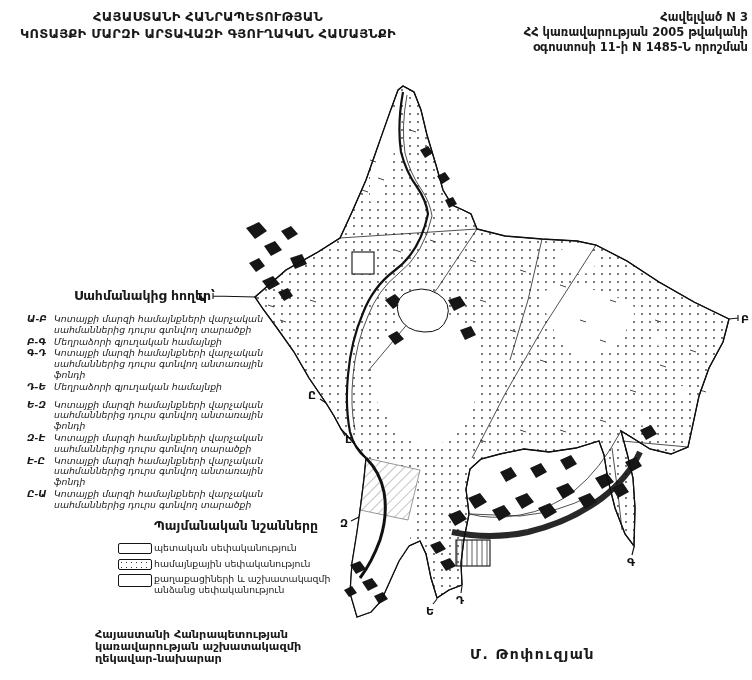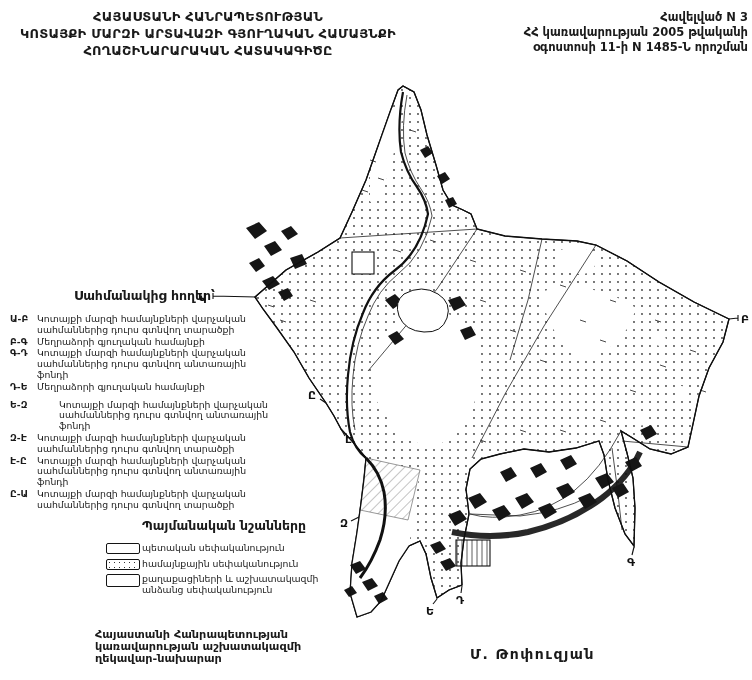--- a/index.html
+++ b/index.html
@@ -37,33 +37,34 @@
   }
   
   .adj-heading {
     position: absolute;
     left: 74px; top: 288px;
     font-weight: bold;
     font-size: 12.5px;
   }
   .adj-list {
     position: absolute;
-    left: 10px; top: 314px;
+    left: 27px; top: 314px;
     width: 272px;
     font-size: 9.3px;
     line-height: 10.8px;
+    font-style: italic;
   }
   .adj-entry { display: flex; margin-bottom: 1px; }
-  .adj-entry.gap { margin-top: 7px; gap: 22px; }
+  .adj-entry.gap { margin-top: 7px; }
   .adj-code { width: 27px; flex: 0 0 auto; font-weight: bold; }
   .adj-text { width: 240px; }
   
   .sym-block {
     position: absolute;
-    left: 106px; top: 518px;
+    left: 118px; top: 518px;
     width: 236px;
   }
   .sym-heading {
     text-align: center;
     font-weight: bold;
     font-size: 12.5px;
     margin-bottom: 9px;
   }
   .sym-row { display: flex; gap: 2px; align-items: flex-start; margin-bottom: 3.5px; }
   .swatch {
@@ -110,21 +111,20 @@
   }
 </style>
 </head>
 <body>
 
 <div class="page">
 
   <div class="title-block">
     <div>ՀԱՅԱՍՏԱՆԻ ՀԱՆՐԱՊԵՏՈՒԹՅԱՆ</div>
     <div>ԿՈՏԱՅՔԻ ՄԱՐԶԻ ԱՐՏԱՎԱԶԻ ԳՅՈՒՂԱԿԱՆ ՀԱՄԱՅՆՔԻ</div>
-    <div>ՀՈՂԱՇԻՆԱՐԱՐԱԿԱՆ ՀԱՏԱԿԱԳԻԾԸ</div>
   </div>
 
   <div class="annex-block">
     <div>Հավելված N 3</div>
     <div>ՀՀ կառավարության 2005 թվականի</div>
     <div>օգոստոսի 11-ի N 1485-Ն որոշման</div>
   </div>
 
   <div class="adj-heading">Սահմանակից հողեր՝</div>
   <div class="adj-list">

